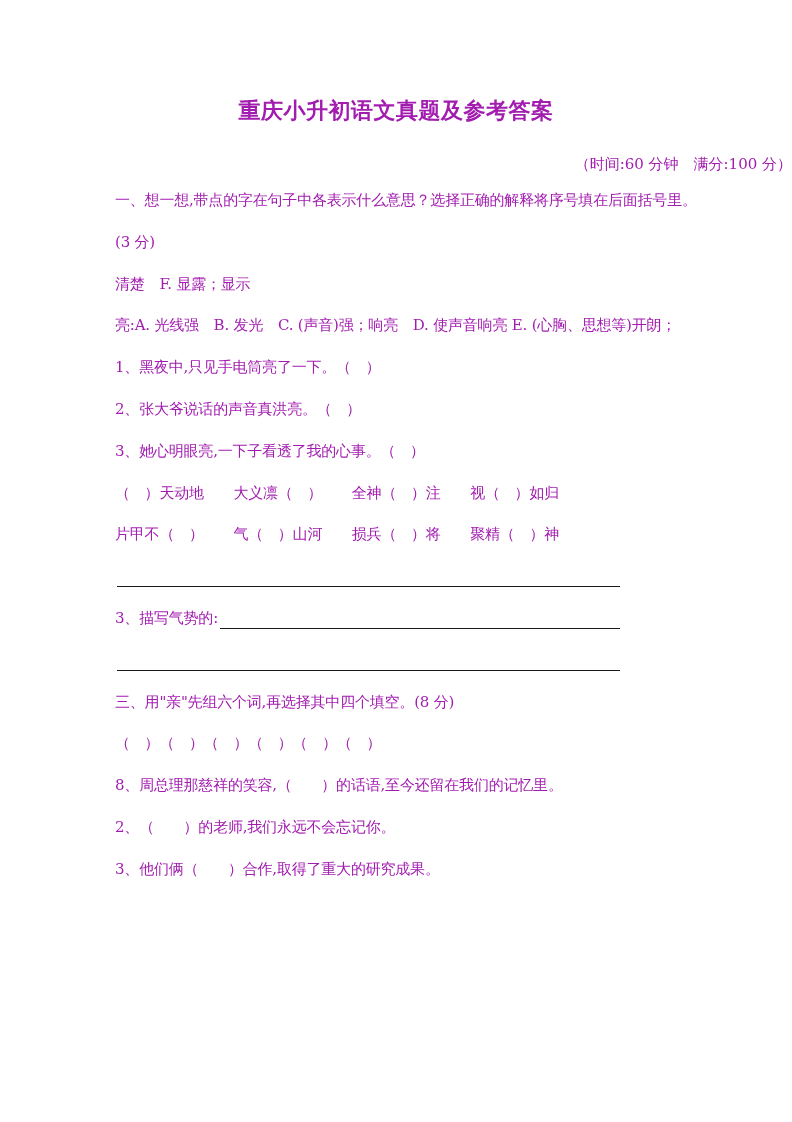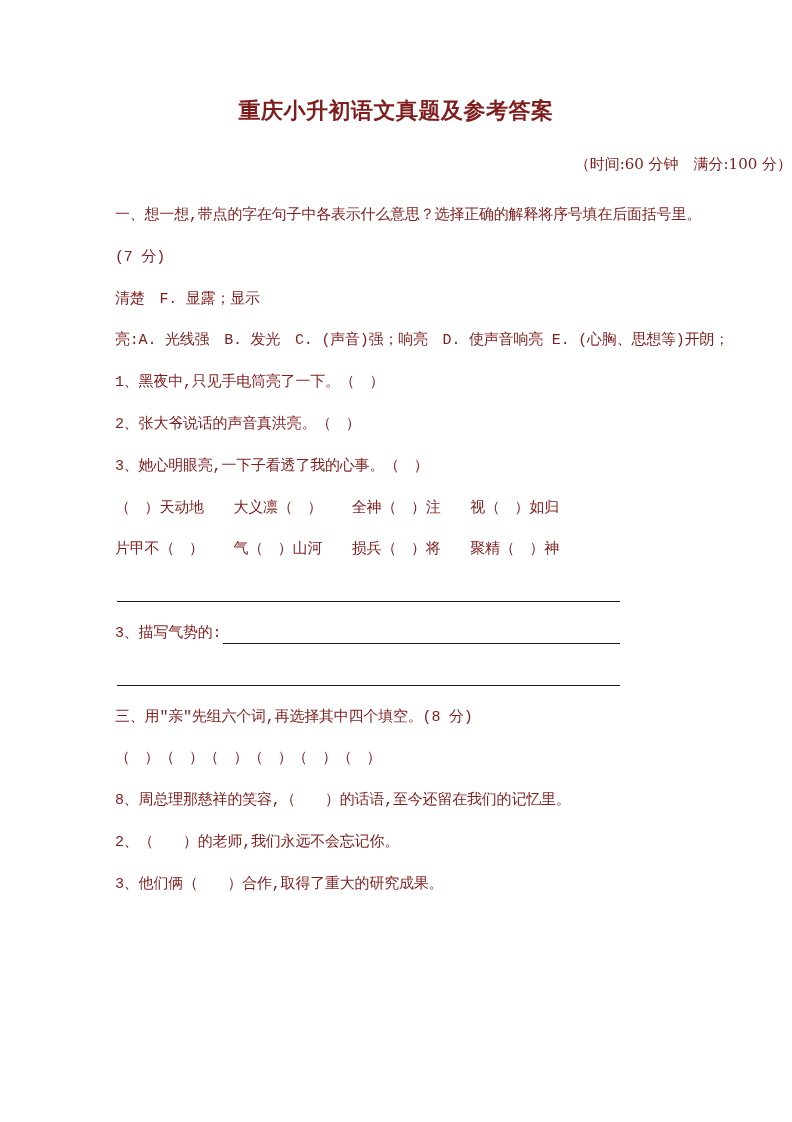--- a/index.html
+++ b/index.html
@@ -6,21 +6,21 @@
     margin: 0;
     padding: 0;
     background: #ffffff;
   }
   .page {
     position: relative;
     width: 792px;
     height: 1122px;
     background: #ffffff;
     font-family: "DejaVu Serif", "Liberation Serif", serif;
-    color: #7f1d1d;
+    color: #a21caf;
     overflow: hidden;
   }
   .doc-title {
     position: absolute;
     top: 96px;
     left: 0;
     width: 100%;
     text-align: center;
     font-size: 22px;
     font-weight: 700;
@@ -31,24 +31,23 @@
     position: absolute;
     top: 155px;
     left: 0;
     width: 100%;
     text-align: right;
     font-size: 15px;
     white-space: pre;
   }
   .content {
     position: absolute;
-    top: 195px;
+    top: 180px;
     left: 115px;
     width: 562px;
-    font-family: Liberation Mono, monospace;
   }
   .line {
     height: 41.8px;
     line-height: 41.8px;
     font-size: 15px;
     letter-spacing: -0.2px;
     white-space: pre;
   }
   .fill {
     display: flex;
@@ -68,21 +67,21 @@
 </head>
 <body>
 
 <div class="page">
   <div class="doc-title">重庆小升初语文真题及参考答案</div>
   <div class="doc-meta">（时间:60 分钟　满分:100 分）</div>
 
   <div class="content">
 
     <div class="line">一、想一想,带点的字在句子中各表示什么意思？选择正确的解释将序号填在后面括号里。</div>
-    <div class="line">(7 分)</div>
+    <div class="line">(3 分)</div>
     <div class="line">清楚　F. 显露；显示</div>
     <div class="line">亮:A. 光线强　B. 发光　C. (声音)强；响亮　D. 使声音响亮 E. (心胸、思想等)开朗；</div>
     <div class="line">1、黑夜中,只见手电筒亮了一下。（　）</div>
     <div class="line">2、张大爷说话的声音真洪亮。（　）</div>
     <div class="line">3、她心明眼亮,一下子看透了我的心事。（　）</div>
 
     <div class="line">（　）天动地　　大义凛（　）　　全神（　）注　　视（　）如归</div>
     <div class="line">片甲不（　）　　气（　）山河　　损兵（　）将　　聚精（　）神</div>
 
     <div class="line fill">

